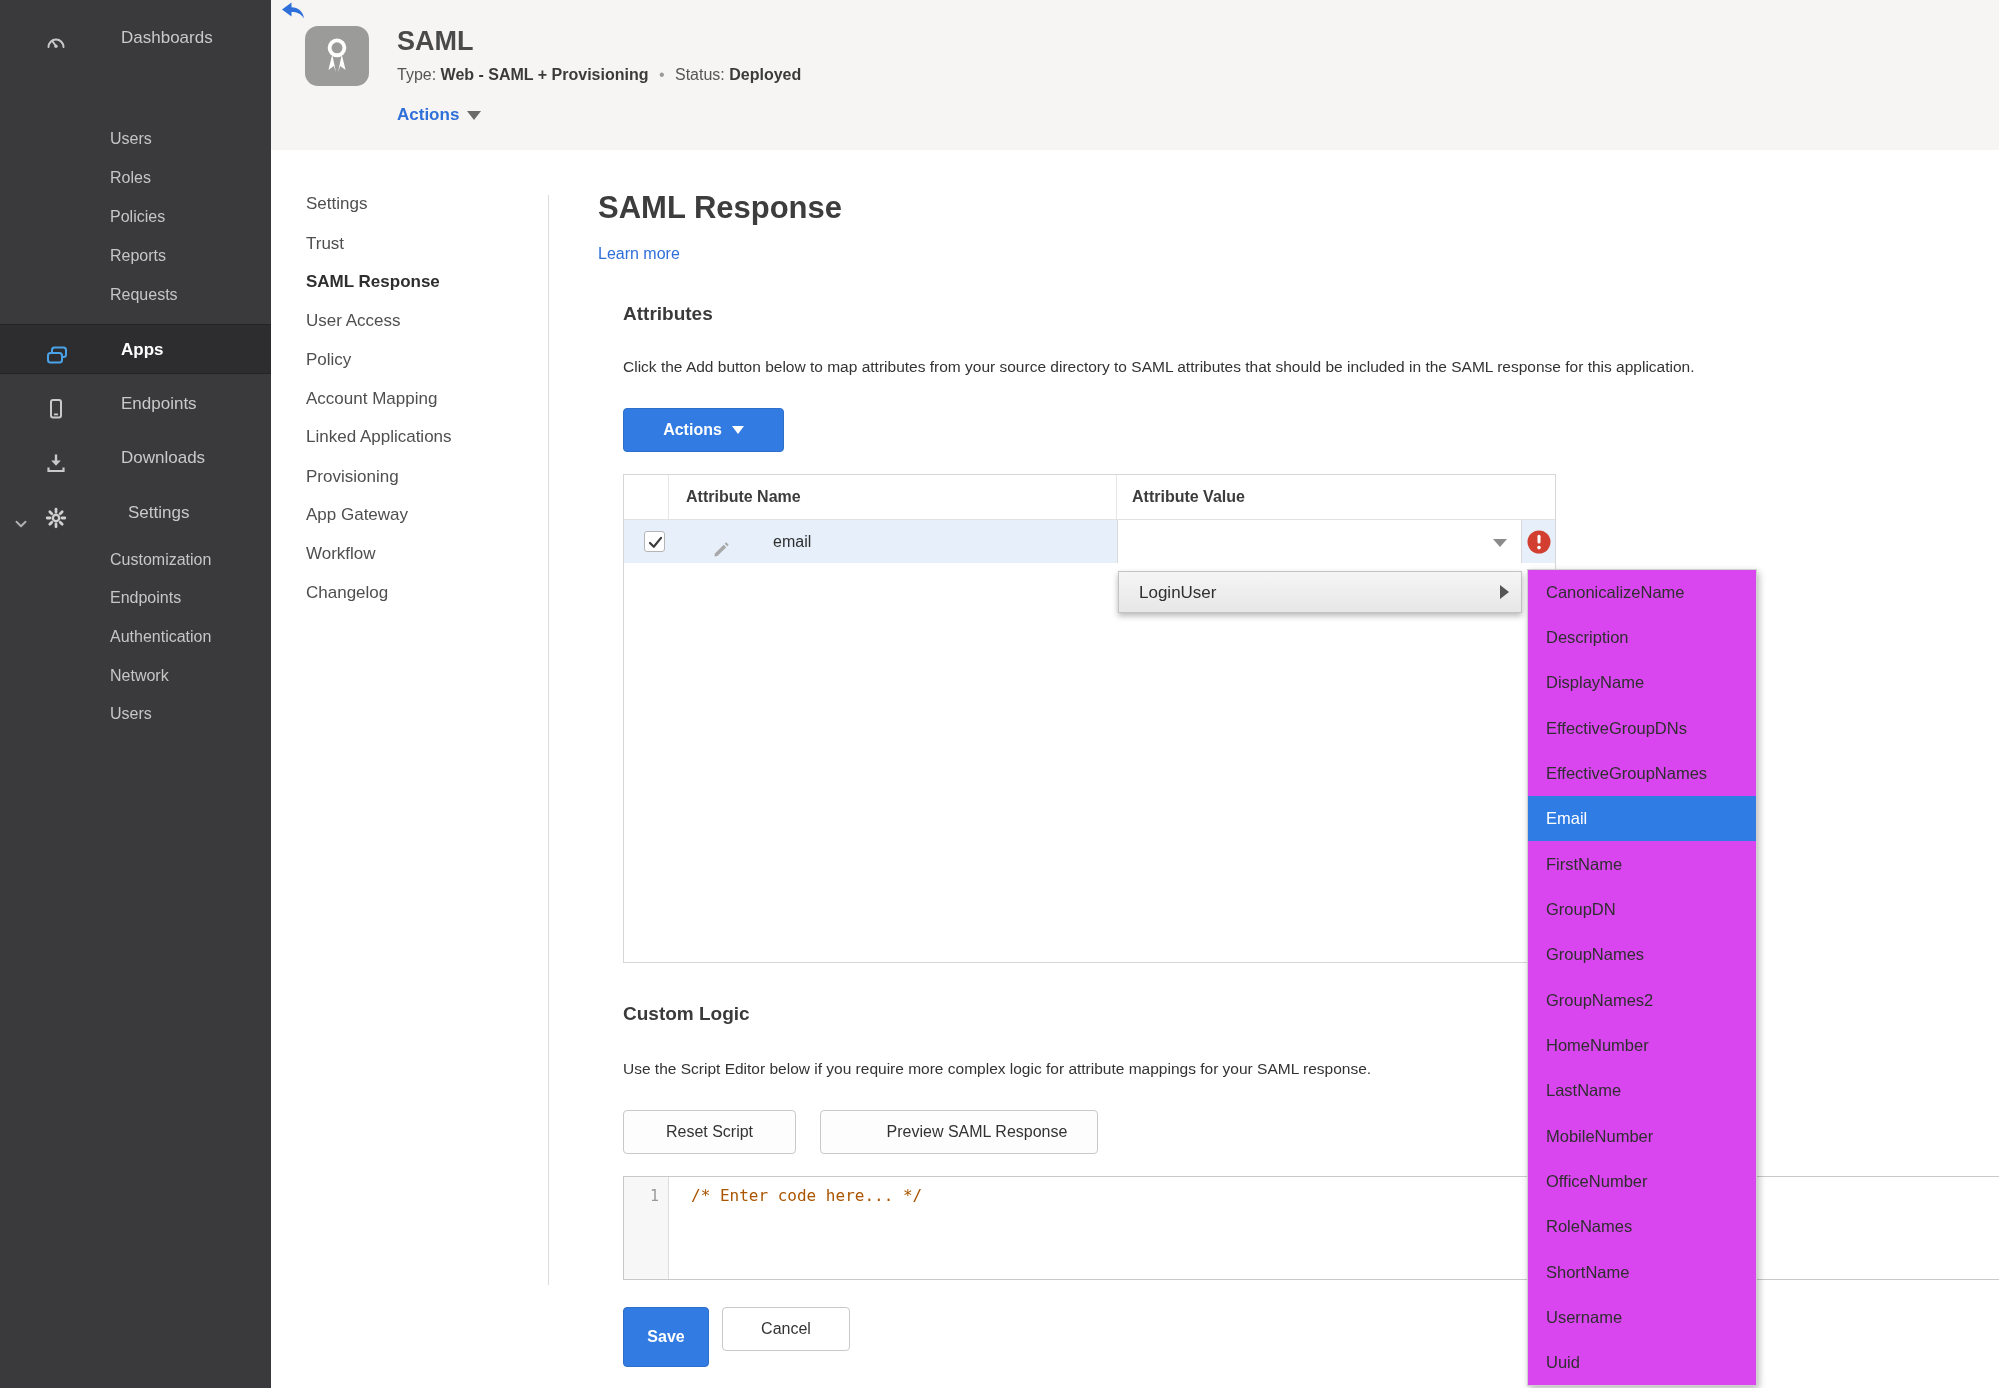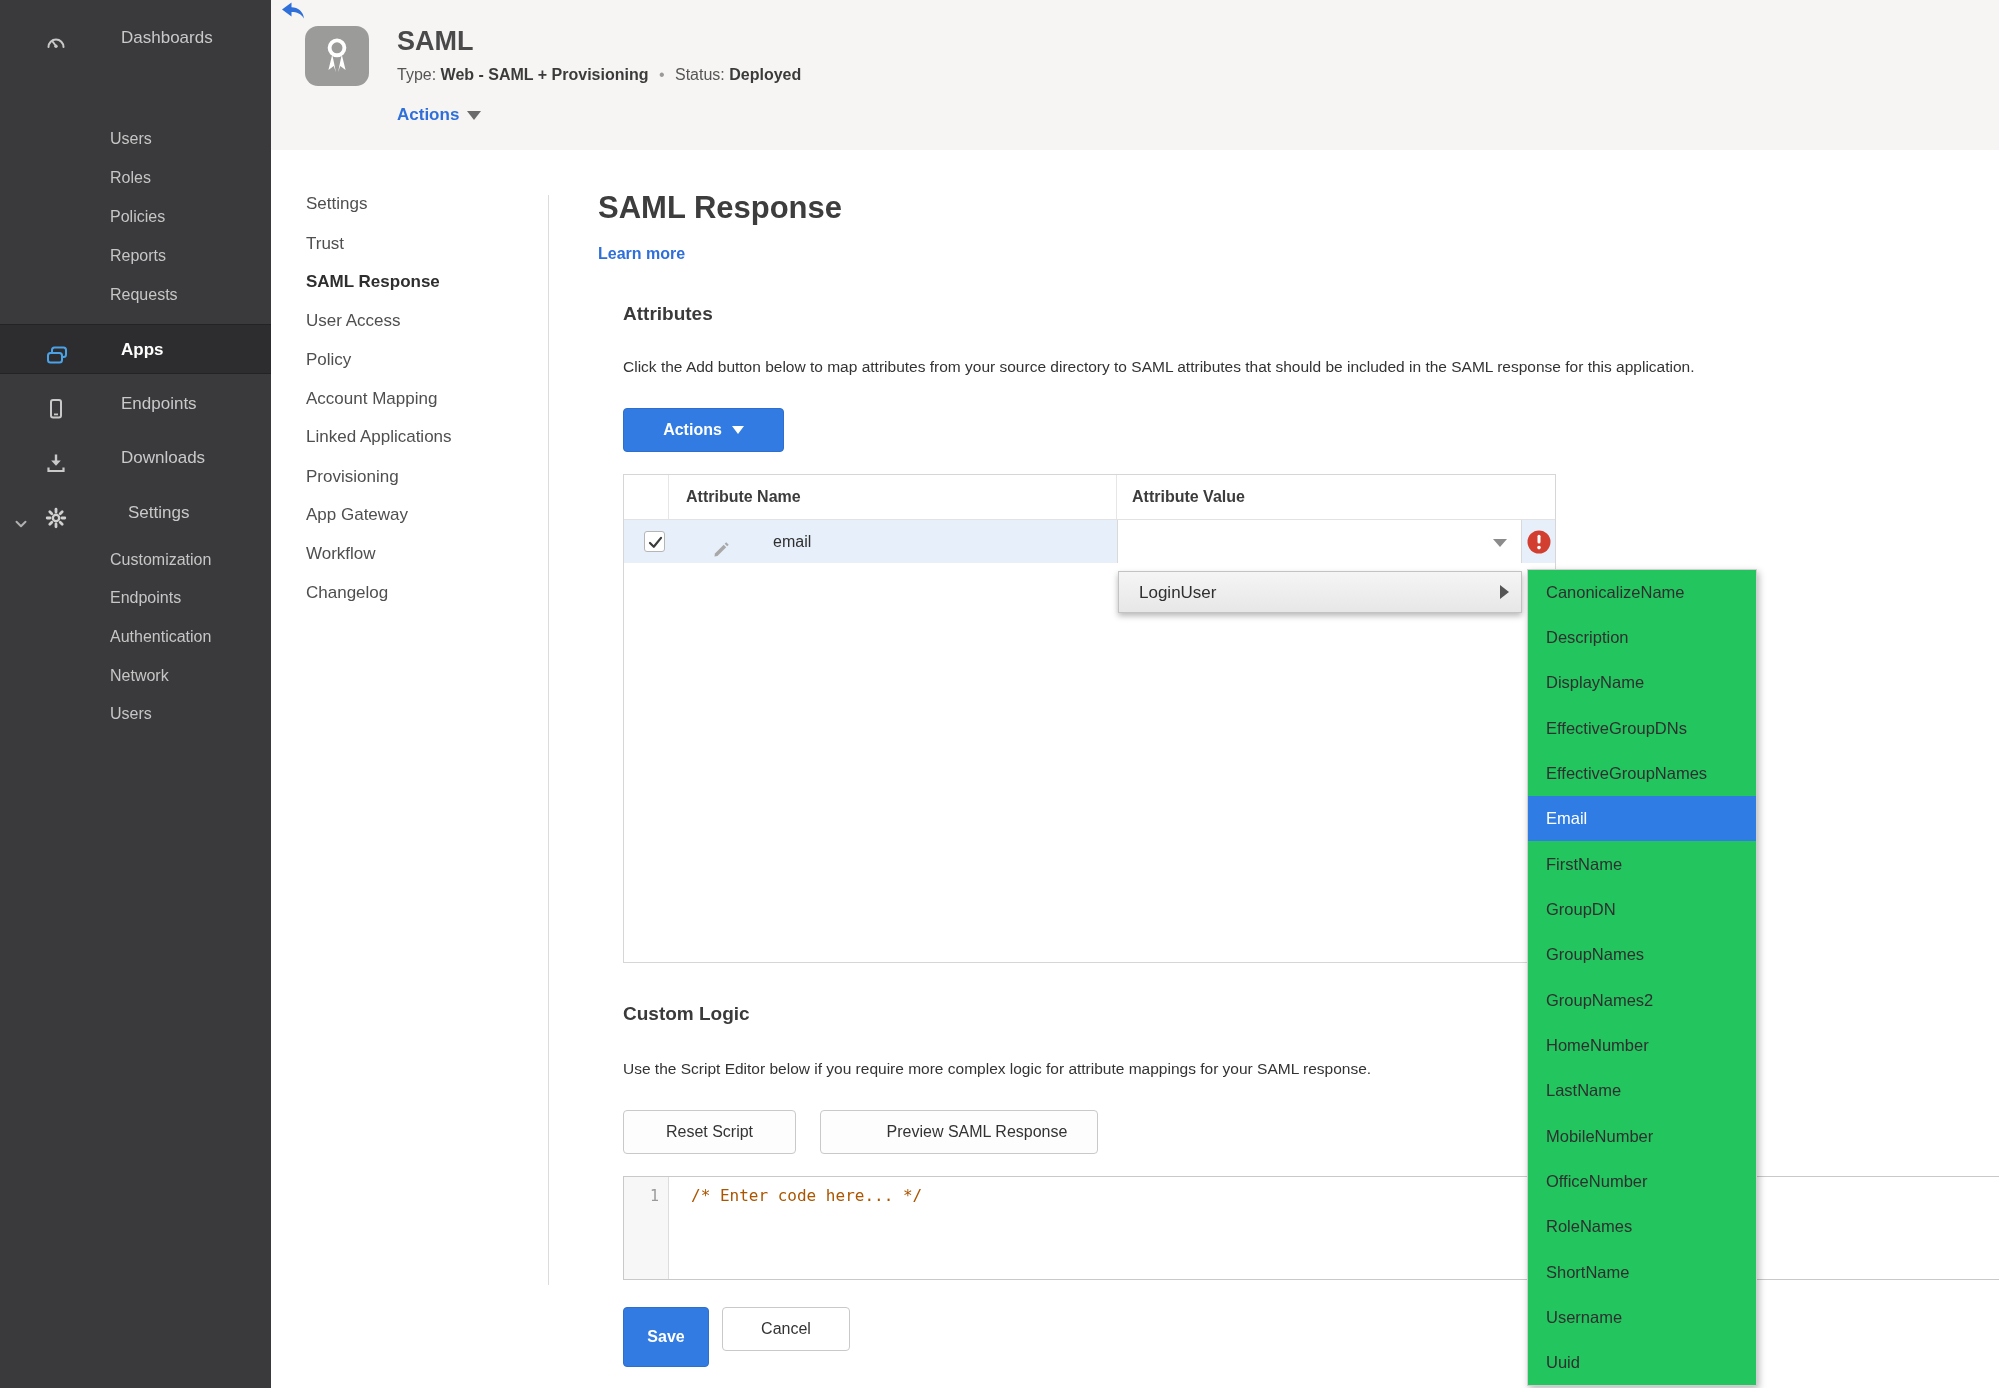--- a/index.html
+++ b/index.html
@@ -31,21 +31,21 @@
   .hdr-actions { position:absolute; left:397px; top:105px; font-size:17px; font-weight:bold; cursor:pointer; }
   .caret-down-dark { display:inline-block; width:0; height:0; border-left:7px solid transparent; border-right:7px solid transparent; border-top:9px solid #6b6b6b; margin-left:8px; }
 
   
   .subnav-item { position:absolute; left:306px; width:230px; height:38px; line-height:38px; font-size:17px; color:#4f4f4f; cursor:pointer; white-space:nowrap; }
   .subnav-active { font-weight:bold; color:#2e2e2e; }
   .v-divider { position:absolute; left:548px; top:195px; width:1px; height:1090px; background:#dcdcdc; }
 
   
   .page-title { position:absolute; left:598px; top:190px; font-size:31px; font-weight:bold; color:#3d3d3d; }
-  .learn-more { position:absolute; left:598px; top:245px; font-size:16px; font-weight:bold; cursor:pointer; }
+  .learn-more { position:absolute; left:598px; top:245px; font-size:16px; font-weight:normal; cursor:pointer; }
   .sec-heading { position:absolute; left:623px; top:303px; font-size:19px; font-weight:bold; color:#3a3a3a; }
   .sec-desc { position:absolute; left:623px; top:358px; font-size:15.5px; color:#333; white-space:nowrap; }
 
   .btn-primary { position:absolute; display:flex; align-items:center; justify-content:center; gap:10px;
     background:#317be2; color:#fff; font-weight:bold; font-size:16px; border:1px solid #2d6fcb; border-radius:4px; cursor:pointer; }
   .caret-down-white { width:0; height:0; border-left:6px solid transparent; border-right:6px solid transparent; border-top:8px solid #fff; }
 
   
   .attr-table { position:absolute; left:623px; top:474px; width:933px; height:489px; background:#fff; border:1px solid #d6d6d6; }
   .attr-header { display:flex; height:44px; line-height:44px; font-size:16px; font-weight:bold; color:#3c3c3c; }
@@ -64,21 +64,21 @@
   .select-caret { position:absolute; right:14px; top:19px; width:0; height:0; border-left:7px solid transparent; border-right:7px solid transparent; border-top:8px solid #8b8b8b; }
   .row-err-cell { width:33px; position:relative; }
   .err-icon { position:absolute; left:4px; top:9px; }
 
   
   .menu-loginuser { position:absolute; left:1118px; top:571px; width:404px; height:42px;
     background:linear-gradient(#f5f5f5,#e7e7e7); border:1px solid #c3c3c3; box-shadow:0 3px 6px rgba(0,0,0,0.28);
     line-height:42px; font-size:17px; color:#2f2f2f; cursor:pointer; z-index:20; }
   .menu-loginuser .lbl { position:absolute; left:20px; }
   .submenu-arrow { position:absolute; right:12px; top:13px; width:0; height:0; border-top:7px solid transparent; border-bottom:7px solid transparent; border-left:9px solid #555; }
-  .submenu { position:absolute; left:1527px; top:569px; width:230px; height:817px; background:#22c55e; border:1px solid #cfcfcf; box-shadow:2px 3px 7px rgba(0,0,0,0.28); z-index:21; }
+  .submenu { position:absolute; left:1527px; top:569px; width:230px; height:817px; background:#d946ef; border:1px solid #cfcfcf; box-shadow:2px 3px 7px rgba(0,0,0,0.28); z-index:21; }
   .submenu-item { position:absolute; left:0; width:228px; height:45px; line-height:45px; padding-left:18px; font-size:16.5px; color:#2f2f2f; cursor:pointer; white-space:nowrap; }
   .submenu-selected { background:#2e7ce4; color:#fff; }
 
   
   .btn-secondary { position:absolute; background:#fdfdfd; border:1px solid #c9c9c9; border-radius:4px; font-size:16px; color:#333; display:flex; align-items:center; justify-content:center; cursor:pointer; }
   .script-editor { position:absolute; left:623px; top:1176px; width:1377px; height:104px; background:#fff; border-top:1px solid #c9c9c9; border-bottom:1px solid #c9c9c9; border-left:1px solid #c9c9c9; }
   .editor-gutter { position:absolute; left:0; top:0; width:45px; height:102px; background:#f7f7f7; border-right:1px solid #ddd; }
   .line-num { position:absolute; right:9px; top:10px; font-family:"DejaVu Sans Mono","Liberation Mono",monospace; font-size:15px; color:#9a9a9a; }
   .code-line { position:absolute; left:67px; top:9px; font-family:"DejaVu Sans Mono","Liberation Mono",monospace; font-size:16px; color:#aa5500; white-space:pre; }
 

